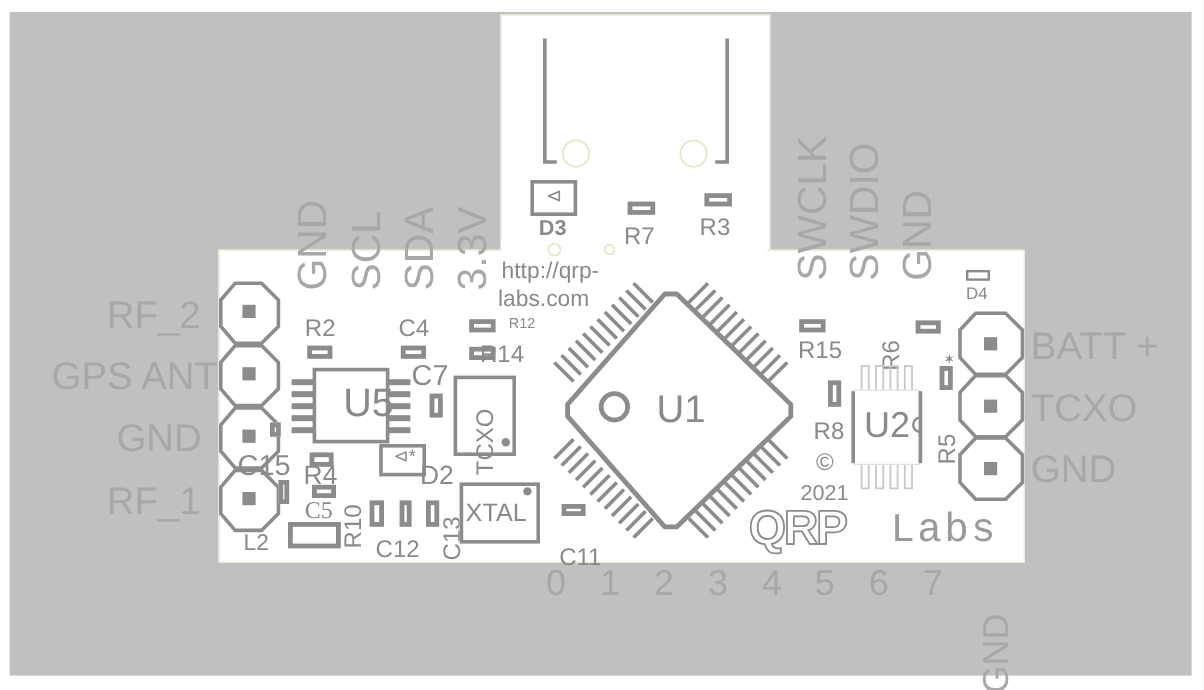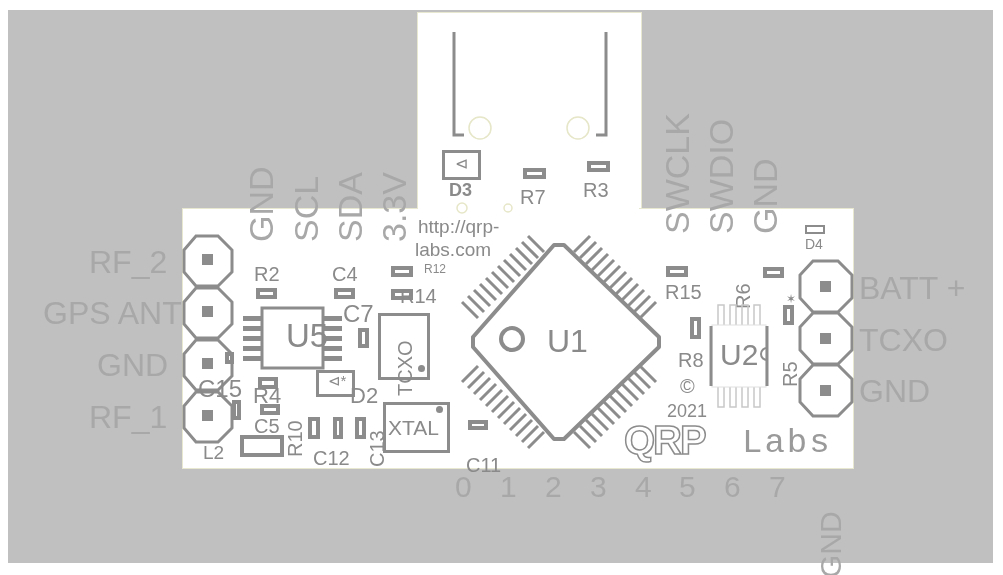--- a/index.html
+++ b/index.html
@@ -220,21 +220,21 @@
 <div class="abs smd" style="left:232px;top:400px;width:9px;height:20px;"></div>
 <div class="abs smd" style="left:260px;top:404px;width:20px;height:11px;"></div>
 
 <div class="abs silk rot" style="left:305px;top:437px;font-size:20px;">R10</div>
 <div class="abs smd" style="left:308px;top:417px;width:12px;height:22px;"></div>
 <div class="abs smd" style="left:333px;top:417px;width:10px;height:22px;"></div>
 <div class="abs smd" style="left:355px;top:417px;width:11px;height:22px;"></div>
 <div class="abs silk" style="left:313px;top:448px;font-size:20px;">C12</div>
 <div class="abs silk rot" style="left:387px;top:447px;font-size:20px;">C13</div>
 
-<div class="abs silk" style="left:254px;top:416px;font-size:20px;">C5</div>
+<div class="abs silk" style="left:254px;top:416px;font-size:20px;font-family:Liberation Serif, serif;">C5</div>
 <div class="abs smd" style="left:240px;top:435px;width:44px;height:22px;"></div>
 <div class="abs silk" style="left:203px;top:443px;font-size:19px;">L2</div>
 
 <div class="abs box" style="left:383px;top:402px;width:67px;height:51px;"></div>
 <div class="abs silk" style="left:388px;top:417px;font-size:21px;">XTAL</div>
 <div class="abs" style="left:436px;top:406px;width:7px;height:7px;border-radius:50%;background:#8c8c8c;"></div>
 
 <div class="abs smd" style="left:468px;top:420px;width:20px;height:10px;"></div>
 <div class="abs silk" style="left:466px;top:455px;font-size:20px;">C11</div>
 

